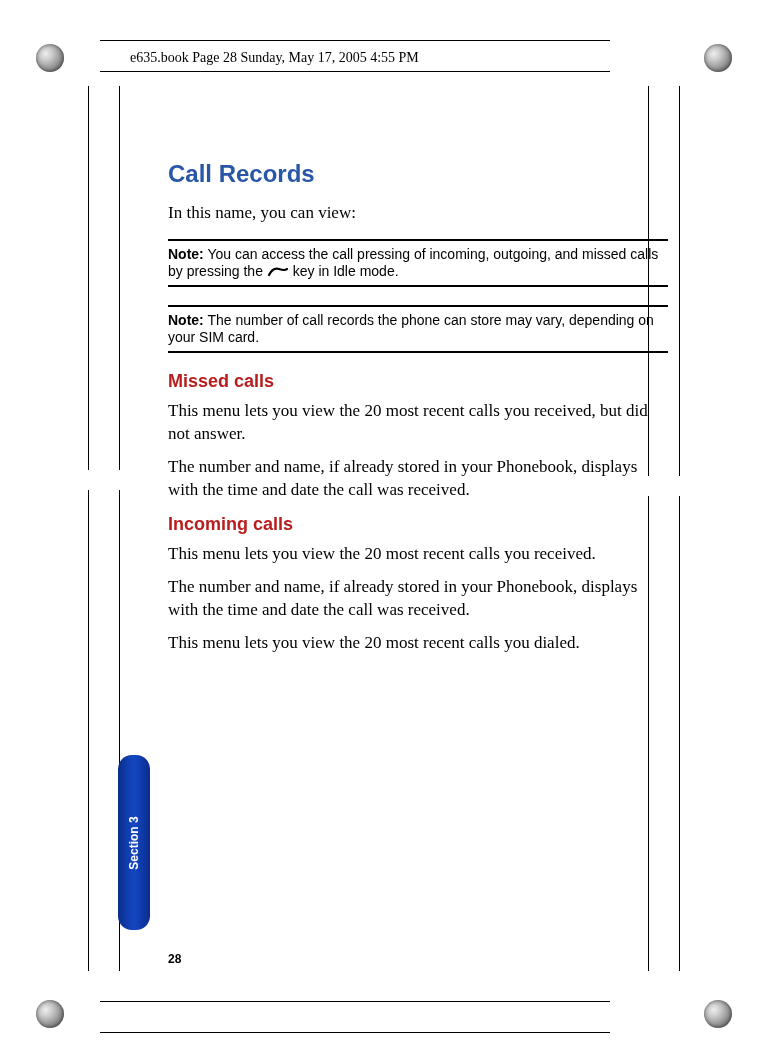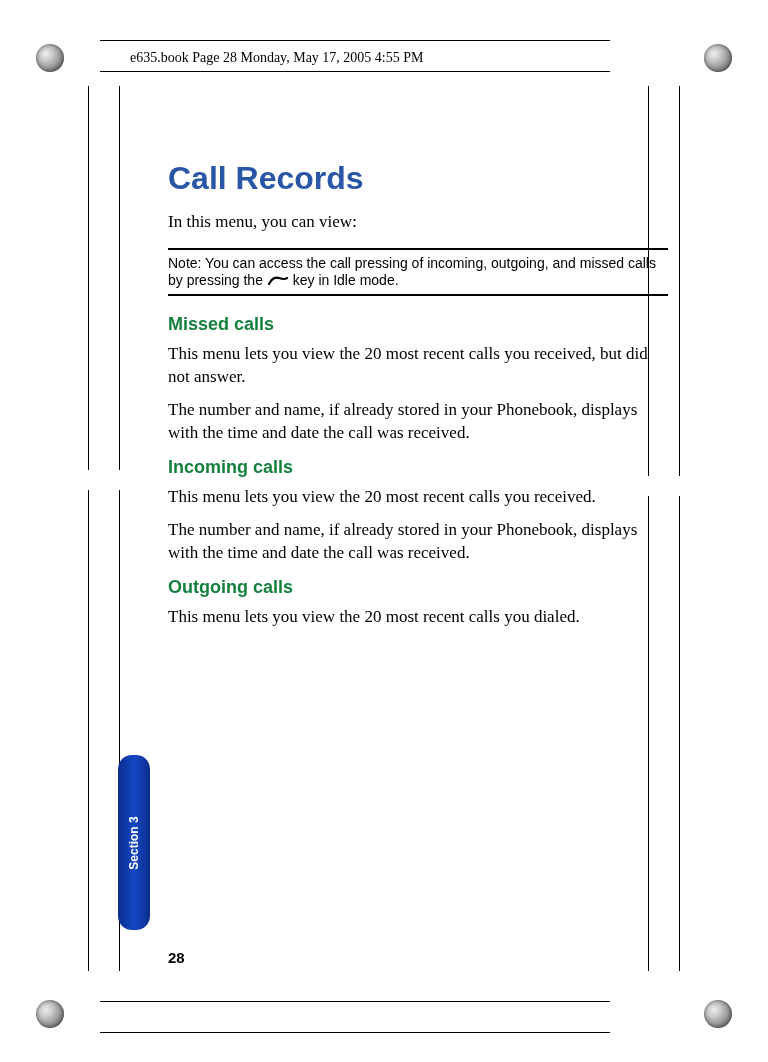--- a/index.html
+++ b/index.html
@@ -38,21 +38,21 @@
   .content {
     position: absolute;
     top: 160px;
     left: 168px;
     width: 500px;
   }
   
   h1.main-heading {
     font-family: Arial, Helvetica, sans-serif;
     font-weight: bold;
-    font-size: 32px;
+    font-size: 24px;
     color: #2956a6;
     margin-bottom: 14px;
   }
   
   p.body {
     font-family: 'Palatino Linotype', Palatino, Georgia, serif;
     font-size: 17px;
     line-height: 1.35;
     color: #000;
     margin-bottom: 10px;
@@ -81,32 +81,32 @@
   .note-block {
     border-top: 2px solid #000;
     border-bottom: 2px solid #000;
     padding: 5px 0 4px 0;
     margin: 14px 0 18px 0;
     font-family: Arial, Helvetica, sans-serif;
     font-size: 14px;
     line-height: 1.25;
   }
   .note-block .note-label {
-    font-weight: normal;
+    font-weight: bold;
   }
   .note-block svg {
     display: inline-block;
     vertical-align: -2px;
   }
   
   h2.sub-heading {
     font-family: Arial, Helvetica, sans-serif;
     font-weight: bold;
     font-size: 18px;
-    color: #15803d;
+    color: #b91c1c;
     margin: 12px 0 8px 0;
   }
   
   
   .section-tab {
     position: absolute;
     left: 118px;
     top: 755px;
     width: 32px;
     height: 175px;
@@ -124,21 +124,21 @@
     font-weight: bold;
     white-space: nowrap;
   }
   
   .page-number {
     position: absolute;
     left: 168px;
     bottom: 96px;
     font-family: Arial, Helvetica, sans-serif;
     font-weight: bold;
-    font-size: 15px;
+    font-size: 12px;
   }
   
   
   .frame-line { position: absolute; background: #000; }
   .fl-top1 { top: 40px; left: 100px; width: 510px; height: 1px; }
   .fl-top2 { top: 71px; left: 100px; width: 510px; height: 1px; }
   .fl-bot1 { bottom: 60px; left: 100px; width: 510px; height: 1px; }
   .fl-bot2 { bottom: 29px; left: 100px; width: 510px; height: 1px; }
   .fl-left1 { left: 88px; top: 86px; width: 1px; height: 885px; }
   .fl-left2 { left: 119px; top: 86px; width: 1px; height: 885px; }
@@ -161,42 +161,44 @@
 <div class="frame-line fl-top2"></div>
 <div class="frame-line fl-bot1"></div>
 <div class="frame-line fl-bot2"></div>
 <div class="frame-line fl-left1"></div>
 <div class="frame-line fl-left2"></div>
 <div class="frame-line fl-right1"></div>
 <div class="frame-line fl-right2"></div>
 <div class="line-mask lm-left"></div>
 <div class="line-mask lm-right"></div>
 
-<div class="header-info">e635.book  Page 28  Monday, May 17, 2005  4:55 PM</div>
+<div class="header-info">e635.book  Page 28  Sunday, May 17, 2005  4:55 PM</div>
 
 <div class="content">
   <h1 class="main-heading">Call Records</h1>
-  <p class="body">In this menu, you can view:</p>
+  <p class="body">In this name, you can view:</p>
 
   <div class="note-block">
     <span class="note-label">Note:</span><span> You can access the call pressing of incoming, outgoing, and missed calls by pressing the </span><svg width="22" height="12" viewBox="0 0 22 12">
         <path d="M2 9 Q 6 1 12 3 Q 18 5 20 3" stroke="#000" stroke-width="2.2" fill="none" stroke-linecap="round"></path>
       </svg><span> key in Idle mode.</span>
   </div>
 
+  <div class="note-block">
+    <span class="note-label">Note:</span><span> The number of call records the phone can store may vary, depending on your SIM card.</span>
+  </div>
 
   <h2 class="sub-heading">Missed calls</h2>
   <p class="body">This menu lets you view the 20 most recent calls you received, but did not answer.</p>
   <p class="body">The number and name, if already stored in your Phonebook, displays with the time and date the call was received.</p>
 
   <h2 class="sub-heading">Incoming calls</h2>
   <p class="body">This menu lets you view the 20 most recent calls you received.</p>
   <p class="body">The number and name, if already stored in your Phonebook, displays with the time and date the call was received.</p>
 
-  <h2 class="sub-heading">Outgoing calls</h2>
   <p class="body">This menu lets you view the 20 most recent calls you dialed.</p>
 </div>
 
 <div class="section-tab">
   <span>Section 3</span>
 </div>
 
 <div class="page-number">28</div>
 
 </body></html>

